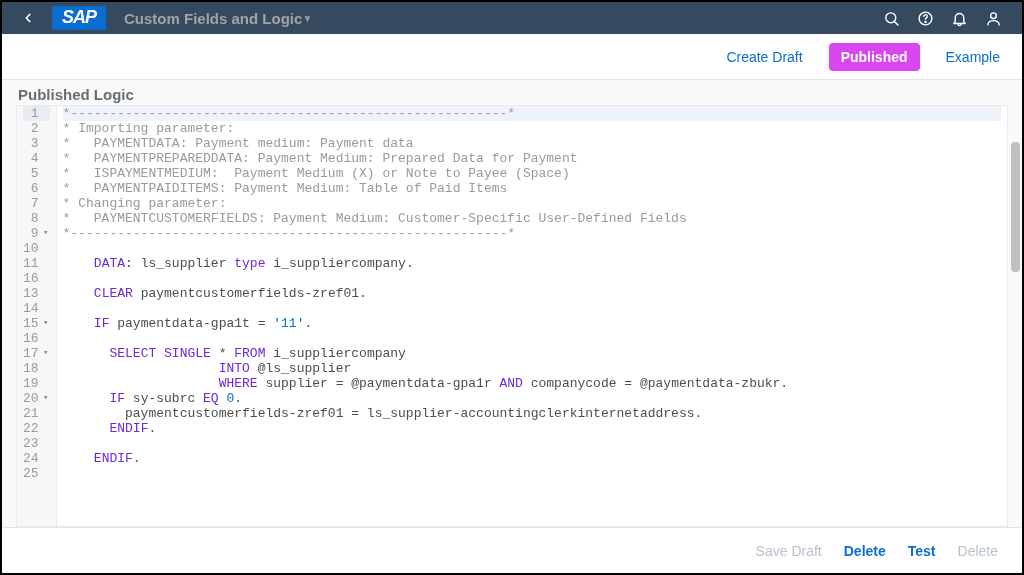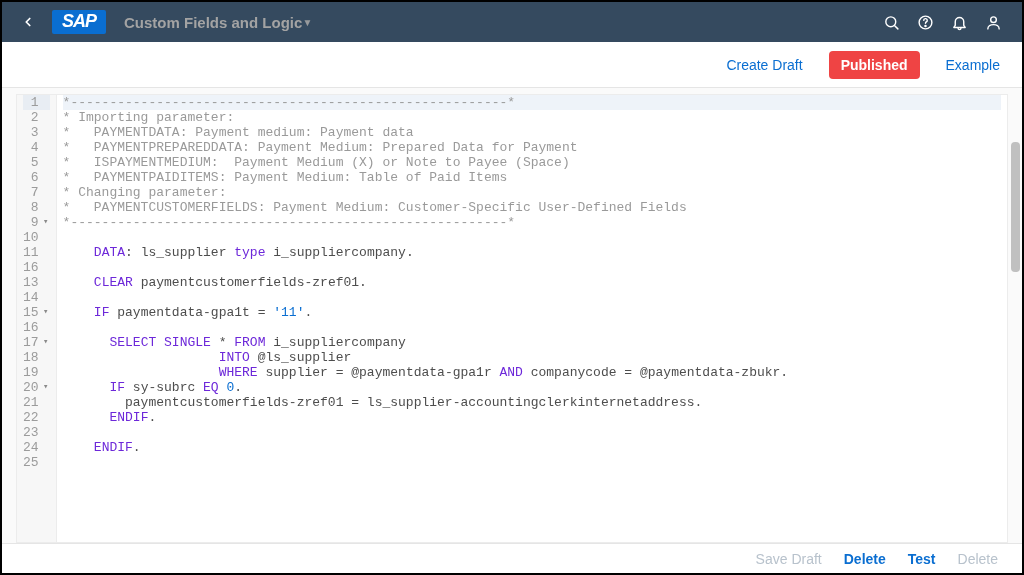--- a/index.html
+++ b/index.html
@@ -1,49 +1,49 @@
 <!DOCTYPE html>
 <html><head>
 <meta charset="utf-8">
 <style>
   * { box-sizing: border-box; margin: 0; padding: 0; }
   html, body { width: 1024px; height: 575px; overflow: hidden; font-family: Arial, Helvetica, sans-serif; background: #fff; }
   .frame { width: 1024px; height: 575px; border: 2px solid #000; position: relative; background: #fff; display: flex; flex-direction: column; }
   
-  .shell-header { height: 40px; background: #354a5f; color: #fff; display: flex; align-items: center; padding: 0 12px; flex-shrink: 0; }
+  .shell-header { height: 32px; background: #354a5f; color: #fff; display: flex; align-items: center; padding: 0 12px; flex-shrink: 0; }
   .back-btn { width: 28px; height: 28px; display: flex; align-items: center; justify-content: center; cursor: pointer; color: #fff; }
   .logo { margin-left: 10px; margin-right: 18px; display: flex; align-items: center; }
   .logo-box { background: #0a6ed1; color: #fff; font-weight: 800; font-style: italic; font-size: 18px; padding: 1px 10px 2px 10px; letter-spacing: -1px; border-radius: 2px; font-family: Arial, sans-serif; }
   .shell-title { font-size: 15px; font-weight: 600; color: #a3a3a3; display: flex; align-items: center; }
   .shell-title .caret { font-size: 10px; opacity: .9; }
   .shell-spacer { flex: 1; }
   .shell-icon { width: 34px; height: 34px; display: flex; align-items: center; justify-content: center; cursor: pointer; color: #fff; }
   
   .action-bar { height: 46px; display: flex; align-items: center; justify-content: flex-end; gap: 26px; padding: 0 22px; border-bottom: 1px solid #e5e5e5; flex-shrink: 0; }
   .link-btn { color: #0a6ed1; font-size: 14px; cursor: pointer; }
-  .primary-btn { background: #ef4444; color: #fff; font-size: 14px; font-weight: 600; padding: 6px 12px; border-radius: 4px; cursor: pointer; }
+  .primary-btn { background: #d946ef; color: #fff; font-size: 14px; font-weight: 600; padding: 6px 12px; border-radius: 4px; cursor: pointer; }
   
   .section { padding: 6px 14px 0 14px; flex: 1; min-height: 0; display: flex; flex-direction: column; background: #fafafa; }
   .section-title { font-size: 15px; color: #6a6d70; font-weight: 600; margin: 0 0 2px 2px; }
   .editor-wrap { flex: 1; min-height: 0; display: flex; background: #fff; border: 1px solid #ececec; font-family: "Courier New", Consolas, monospace; font-size: 13px; line-height: 15px; overflow: hidden; }
   .gutter { background: #f7f7f7; color: #9b9b9b; text-align: right; padding: 0 6px; user-select: none; border-right: 1px solid #ececec; }
   .gutter-row { height: 15px; display: flex; align-items: center; justify-content: flex-end; gap: 3px; }
   .gutter-row.hl { background: #e8edf3; }
   .fold { font-size: 9px; color: #8a8a8a; width: 8px; display: inline-block; text-align: center; }
   .code { flex: 1; padding: 0 6px; white-space: pre; color: #6a6d70; overflow: hidden; }
   .code-row { height: 15px; }
   .code-row.hl { background: #eef3f9; }
   .tok-comment { color: #9a9a9a; }
   .tok-kw { color: #6d28d9; }
   .tok-str { color: #0a6ed1; }
   .tok-num { color: #0a6ed1; }
   .tok-plain { color: #4d4d4d; }
   .sidebar-scroll { position: absolute; right: 2px; top: 140px; width: 9px; height: 130px; background: #c0c0c0; border-radius: 4px; }
   
-  .footer { height: 30px; border-top: 1px solid #e5e5e5; display: flex; align-items: center; justify-content: flex-end; gap: 22px; padding: 0 24px; flex-shrink: 0; background: #fff; }
+  .footer { height: 46px; border-top: 1px solid #e5e5e5; display: flex; align-items: center; justify-content: flex-end; gap: 22px; padding: 0 24px; flex-shrink: 0; background: #fff; }
   .footer .btn { font-size: 14px; cursor: default; }
   .footer .btn.enabled { color: #0a6ed1; cursor: pointer; }
   .footer .btn.enabled.strong { font-weight: 600; }
   .footer .btn.disabled { color: #b8c2cc; }
 </style>
 </head>
 <body>
 
 <div class="frame">
 
@@ -88,20 +88,21 @@
     </div>
   </div>
 
   <div class="action-bar">
     <span class="link-btn">Create Draft</span>
     <span class="primary-btn">Published</span>
     <span class="link-btn">Example</span>
   </div>
 
   <div class="section">
+    <div class="section-title">Published Logic</div>
     <div class="editor-wrap">
       <div class="gutter" id="gutter">
           <div class="gutter-row hl">
             <span>1</span>
             <span class="fold"></span>
           </div>
           <div class="gutter-row">
             <span>2</span>
             <span class="fold"></span>
           </div>

